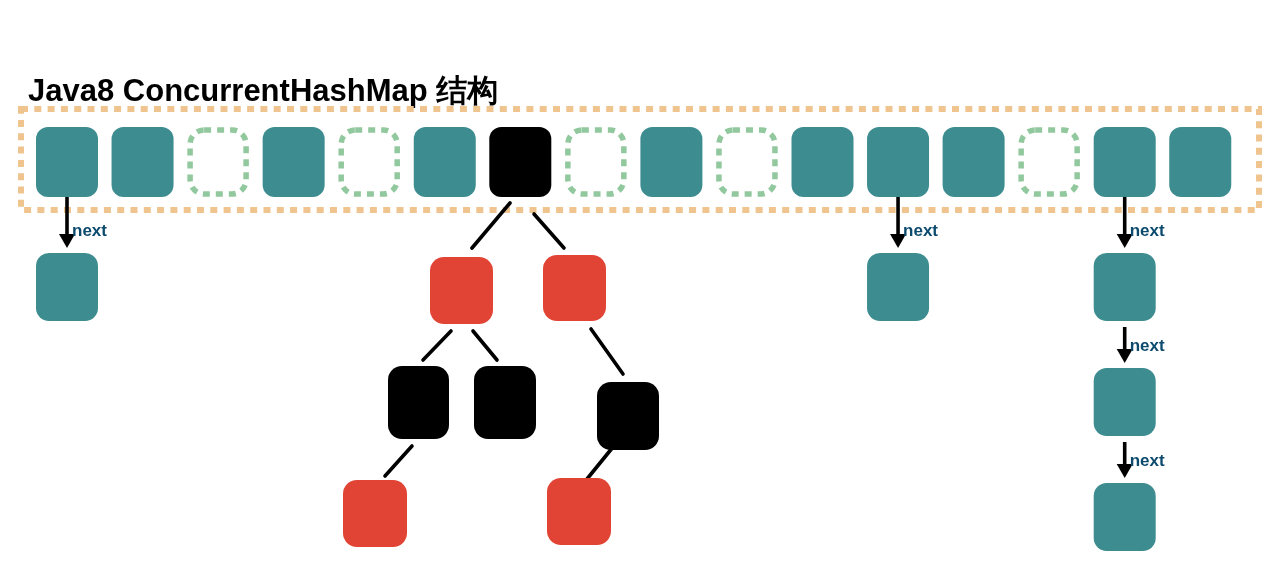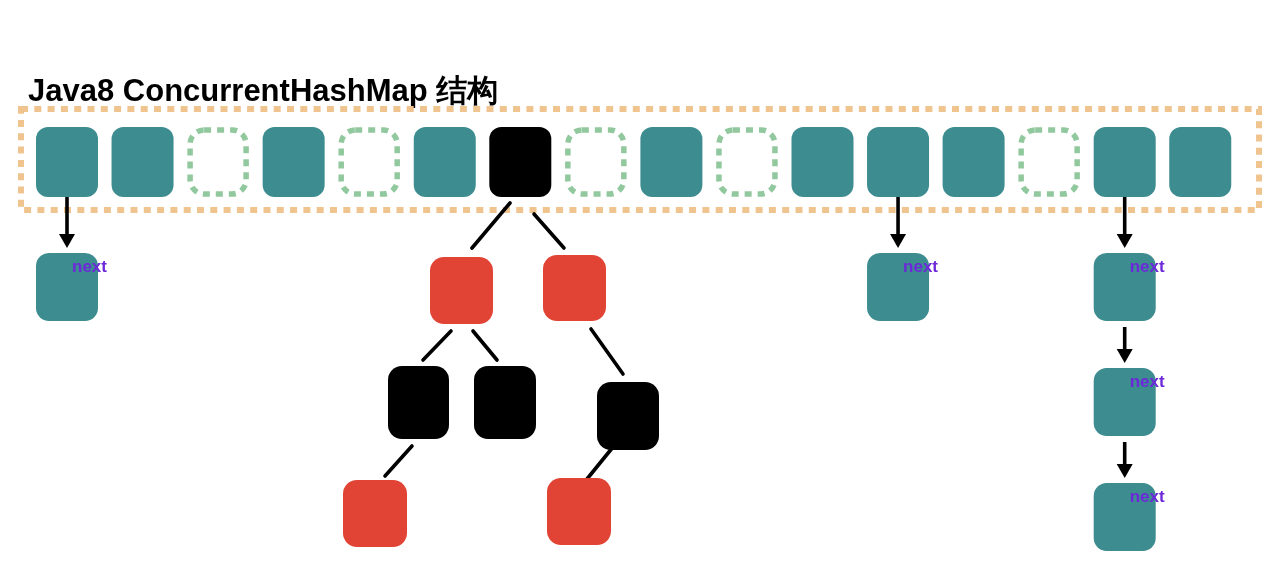--- a/index.html
+++ b/index.html
@@ -37,24 +37,23 @@
     left: 0;
     top: 0;
     width: 1280px;
     height: 568px;
     pointer-events: none;
   }
   .next-label {
     position: absolute;
     font-size: 17px;
     font-weight: bold;
-    color: #6d28d9;
+    color: #0c4a6e;
     line-height: 1;
     white-space: nowrap;
-    margin-top: 36px;
   }
 </style>
 </head>
 <body>
 
 <div class="canvas">
   <div class="title">Java8 ConcurrentHashMap 结构</div>
   <svg class="overlay" width="1280" height="568" viewBox="0 0 1280 568" xmlns="http://www.w3.org/2000/svg">
       <rect x="21" y="109" width="1238" height="101" fill="none" stroke="#EFC48F" stroke-width="6" stroke-dasharray="7 6.3"></rect>
       <line x1="510" y1="203" x2="472" y2="248" stroke="#000000" stroke-width="3.6" stroke-linecap="round"></line>

